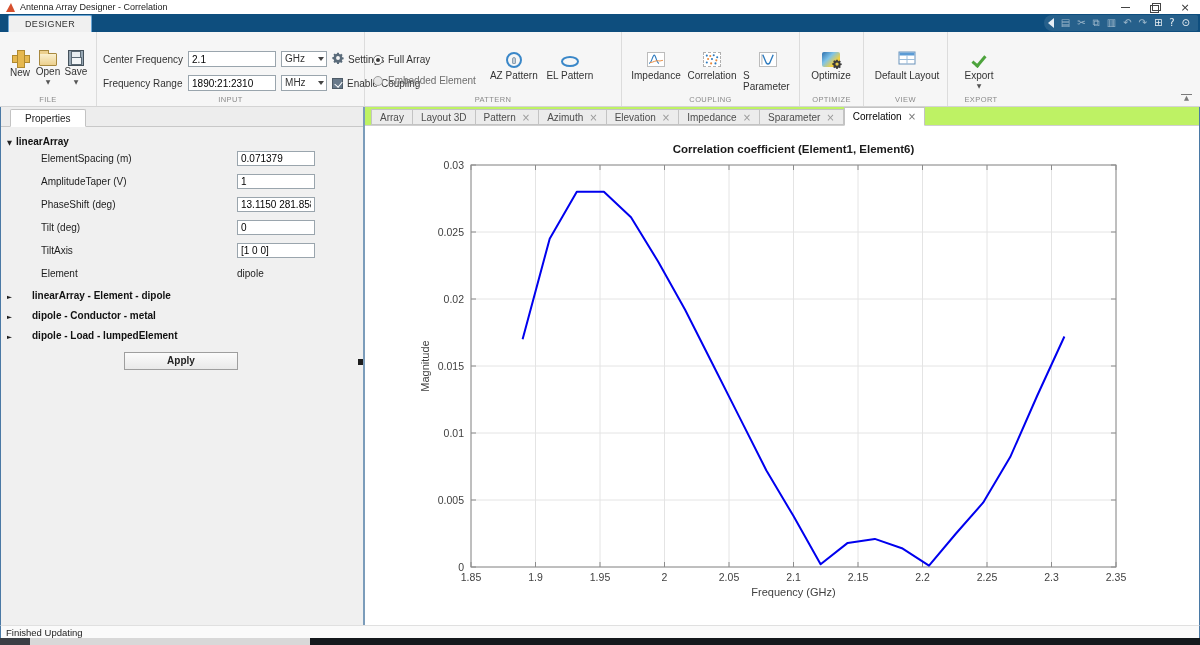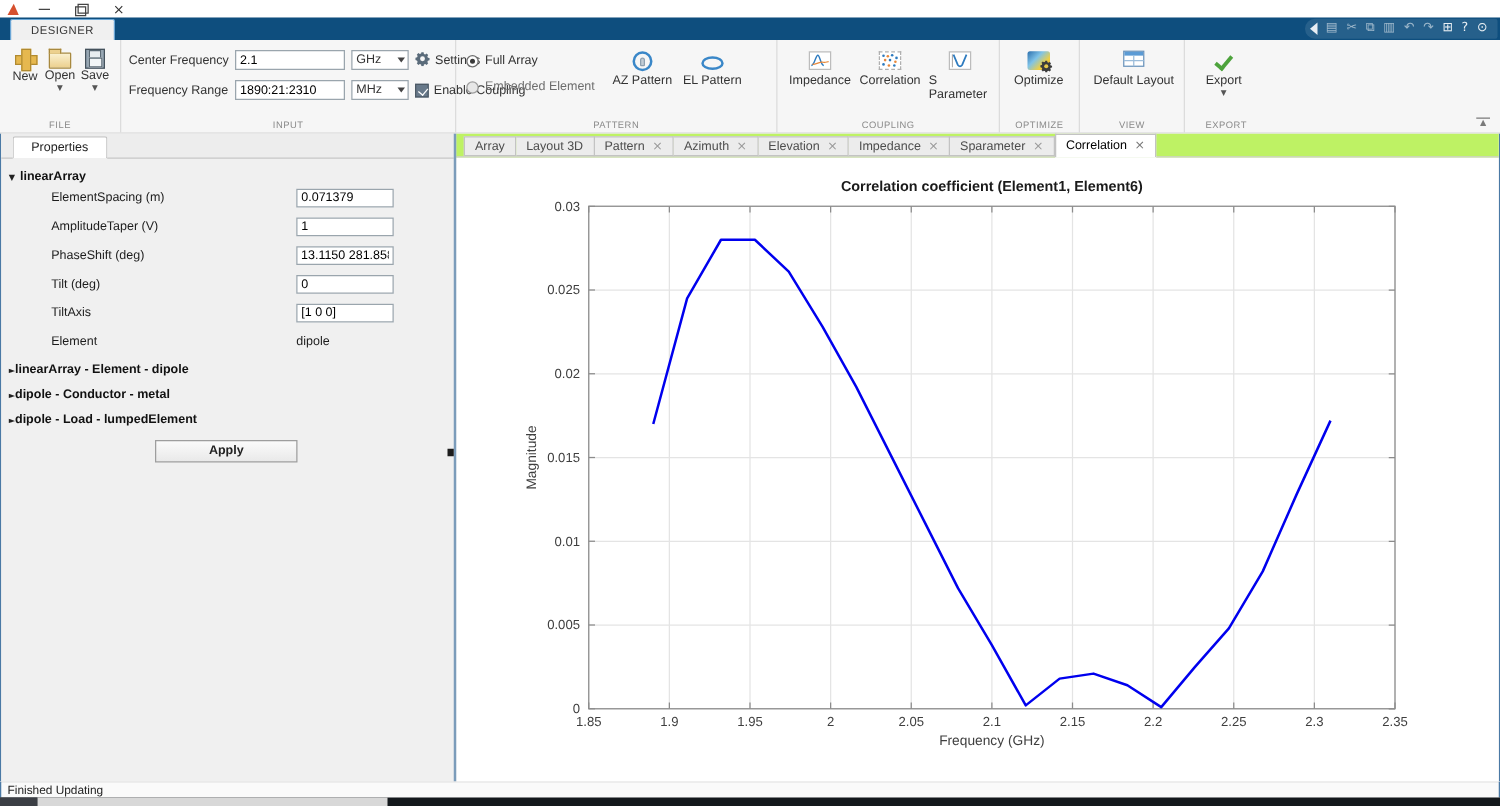--- a/index.html
+++ b/index.html
@@ -26,21 +26,21 @@
                   border-radius:2px 2px 0 0; display:flex; align-items:center; justify-content:center;
                   font-size:9px; letter-spacing:.4px; color:#333; }
   .qa-bar { position:absolute; right:2px; top:1px; height:16px; display:flex; align-items:center; gap:7px;
             background:rgba(255,255,255,.10); border-radius:9px 2px 2px 9px; padding:0 8px 0 4px; }
   .qa-chev { width:0; height:0; border-top:5px solid transparent; border-bottom:5px solid transparent; border-right:6px solid #e8eef4; }
   .qa-ic { color:rgba(255,255,255,.55); font-size:10px; line-height:1; }
   .qa-ic.lit { color:rgba(255,255,255,.9); }
 
   
   .toolstrip { height:75px; background:#f6f6f6; display:flex; position:relative; border-bottom:1px solid #d4d4d4; }
-  .ts-group { border-right:1px solid #dcdcdc; display:flex; flex-direction:column; padding:3px 6px 0; }
+  .ts-group { border-right:1px solid #dcdcdc; display:flex; flex-direction:column; padding:14px 6px 0; }
   .ts-body { flex:1; display:flex; }
   .ts-glabel { height:13px; font-size:7.5px; letter-spacing:.4px; color:#8a8a8a; text-align:center; padding-top:2px; }
   .ts-btn { width:31px; display:flex; flex-direction:column; align-items:center; font-size:10px; color:#333; padding-top:2px; }
   .ts-btn .drop, .ts-big .drop { font-size:6px; color:#555; margin-top:1px; }
   .ts-big { min-width:56px; display:flex; flex-direction:column; align-items:center; justify-content:flex-start;
             font-size:10px; color:#333; padding:2px 3px 0; }
   .ts-big .ic-wrap { height:22px; display:flex; align-items:center; }
 
   
   .icon-new { position:relative; width:18px; height:18px; margin-top:1px; }
@@ -95,21 +95,21 @@
               border-radius:2px 2px 0 0; display:flex; align-items:center; font-size:10px; color:#222; }
 
   .prop-content { flex:1; position:relative; font-size:10px; color:#222; }
   .sec-header { margin:9px 0 0 6px; font-weight:bold; font-size:10px; color:#111; display:flex; align-items:center; gap:4px; }
   .tri-down::before { content:"▼"; font-family:"DejaVu Sans",sans-serif; font-size:6.5px; color:#222; }
   .tri-right::before { content:"►"; font-family:"DejaVu Sans",sans-serif; font-size:6.5px; color:#222; }
   .prop-row { height:23px; display:flex; align-items:center; padding-left:40px; }
   .prop-row .plabel { width:196px; color:#1c1c1c; }
   .prop-row .pstatic { color:#1c1c1c; }
   .prop-input { width:78px; height:15px; border:1px solid #9aa5ad; background:#fff; font-size:10px; padding:0 3px; font-family:"Liberation Sans",sans-serif; }
-  .sub-header { height:19px; display:flex; align-items:center; gap:0; padding-left:6px; font-weight:bold; margin-top:1px; color:#111; }
+  .sub-header { height:19px; display:flex; align-items:center; gap:20px; padding-left:6px; font-weight:bold; margin-top:1px; color:#111; }
   .apply-btn { display:block; width:114px; height:18px; margin:7px 0 0 123px; background:linear-gradient(#fbfbfb,#e9e9e9);
                border:1px solid #9e9e9e; font-size:10px; font-weight:bold; color:#222; text-align:center; line-height:16px; }
 
   
   .doc-tabbar { height:19px; background:#bef264; border-bottom:1px solid #d0d0d0; display:flex; align-items:flex-end; padding-left:6px; }
   .doc-tab { height:16px; margin-bottom:0; padding:0 8px; background:#ececec; border:1px solid #c3c3c3; border-left:none;
              display:flex; align-items:center; gap:6px; font-size:10px; color:#4d4d4d; }
   .doc-tab:first-child { border-left:1px solid #c3c3c3; }
   .doc-tab.active { background:#fff; height:19px; border-left:1px solid #c3c3c3; border-bottom:1px solid #fff; margin-bottom:-1px; color:#000; }
   .tab-close::before { content:"×"; font-family:"DejaVu Sans",sans-serif; font-size:10px; color:#9a9a9a; line-height:1; }
@@ -124,20 +124,21 @@
   .bottom-strip .seg-dark { position:absolute; left:0; top:0; width:30px; height:100%; background:#3b3e44; }
   .bottom-strip .seg-light { position:absolute; left:30px; top:0; width:280px; height:100%; background:#d8d8d8; }
 </style>
 </head>
 <body>
 
 <div class="app">
 
   <div class="titlebar">
     <span class="ml-logo"></span>
+    <span class="titlebar-text">Antenna Array Designer - Correlation</span>
     <div class="win-controls">
       <div class="win-btn">
           <span class="min-ic"></span>
         </div>
       <div class="win-btn">
           <span class="max-ic"></span>
         </div>
       <div class="win-btn">
           <span class="close-ic glyph">×</span>
         </div>

